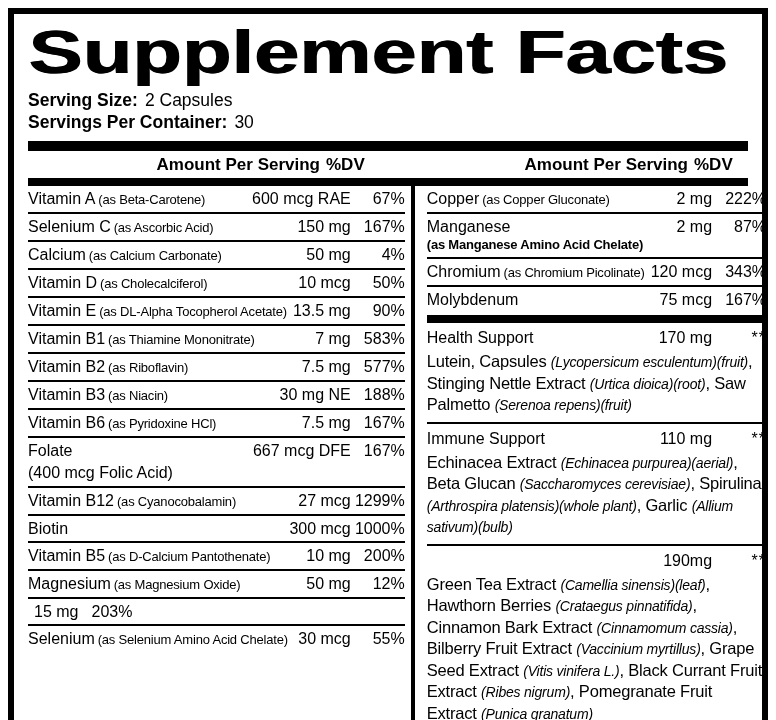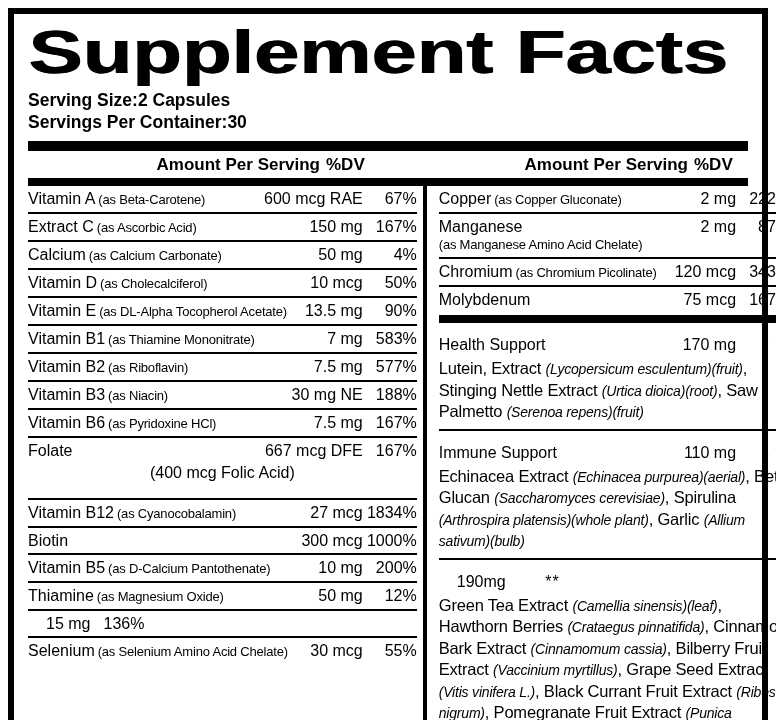--- a/index.html
+++ b/index.html
@@ -12,21 +12,21 @@
   .box { margin:8px 8px 0 8px; border:6px solid var(--ink); padding:4px 14px 0 14px; background:var(--paper); }
 
   .title {
     font-size:62px; font-weight:bold; line-height:1.02; white-space:nowrap;
     transform:scaleX(1.31); transform-origin:left center;
     text-shadow:1px 0 0 currentColor; letter-spacing:0;
     margin:2px 0 6px 0;
   }
   .serving-block { margin:2px 0 8px 0; }
   .serving-line { font-size:17.5px; line-height:22px; font-weight:bold; }
-  .serving-line .val { font-weight:bold; margin-left:0; }
+  .serving-line .val { font-weight:normal; margin-left:7px; }
 
   .bar { background:var(--ink); }
   .bar-lg { height:10px; }
   .bar-md { height:8px; }
 
   .hdr-row { display:flex; font-weight:bold; font-size:17px; padding:4px 0 3px 0; align-items:baseline; }
   .hdr-col { display:flex; justify-content:flex-end; align-items:baseline; }
   .hdr-col.left { flex:0 0 352px; }
   .hdr-gap { flex:0 0 10px; }
   .hdr-col.right { flex:1; }
@@ -34,30 +34,30 @@
   .hdr-amt { margin-right:6px;text-align:right; }
 
   .cols { display:flex; align-items:stretch; min-height:452px; }
   .col-left { flex:0 0 352px; }
   .vdiv { flex:0 0 4px; background:var(--ink); margin-left:6px; }
   .col-right { flex:1; padding-left:12px; }
 
   .rowline { display:flex; align-items:baseline; font-size:16px; line-height:20px; padding:3px 0 2px 0; }
   .ing { flex:1 1 auto; min-width:0; white-space:nowrap; }
   .det { font-size:13px; margin-left:3px; letter-spacing:-0.2px;margin-top:35px; }
-  .amt { white-space:nowrap; margin-left:18px; }
+  .amt { white-space:nowrap; margin-left:6px; }
   .dv { flex:0 0 54px; text-align:right; white-space:nowrap; }
   #col-left .rowwrap:not(:last-child),
   #minerals .rowwrap:not(:last-child),
   #blends .rowwrap:not(:last-child) { border-bottom:2.5px solid var(--ink); }
-  .amt2 { text-align:center; font-size:16px; line-height:19px; padding-bottom:16px; }
-  .det2 { font-size:13px; line-height:15px; padding-bottom:5px; margin-top:-2px; letter-spacing:-0.2px; }
+  .amt2 { text-align:left; font-size:16px; line-height:19px; padding-bottom:4px; }
+  .det2 { font-size:13px; line-height:15px; padding-bottom:5px; margin-top:-2px; letter-spacing:-0.2px;font-weight:bold; }
 
   .bar-inset { margin-top:3px; }
-  .blend .rowline { padding-top:12px; }
+  .blend .rowline { padding-top:5px;justify-content:flex-end; }
   .bdv { letter-spacing:1px; }
   .bdesc { font-size:16.5px; line-height:20.5px; padding:1px 0 6px 0; letter-spacing:-0.2px; }
   .bdesc .i { font-style:italic; font-size:14px; }
 </style>
 </head>
 <body>
 
 <div class="page">
   <div class="box">
 
@@ -88,21 +88,21 @@
       <div class="col-left" id="col-left">
           <div class="rowwrap">
             <div class="rowline">
               <span class="ing"><span class="nm">Vitamin A</span><span class="det">(as Beta-Carotene)</span></span>
               <span class="amt">600 mcg RAE</span>
               <span class="dv">67%</span>
             </div>
           </div>
           <div class="rowwrap">
             <div class="rowline">
-              <span class="ing"><span class="nm">Extract C</span><span class="det">(as Ascorbic Acid)</span></span>
+              <span class="ing"><span class="nm">Selenium C</span><span class="det">(as Ascorbic Acid)</span></span>
               <span class="amt">150 mg</span>
               <span class="dv">167%</span>
             </div>
           </div>
           <div class="rowwrap">
             <div class="rowline">
               <span class="ing"><span class="nm">Calcium</span><span class="det">(as Calcium Carbonate)</span></span>
               <span class="amt">50 mg</span>
               <span class="dv">4%</span>
             </div>
@@ -154,48 +154,48 @@
               <span class="ing"><span class="nm">Folate</span></span>
               <span class="amt">667 mcg DFE</span>
               <span class="dv">167%</span>
             </div>
             <div class="amt2">(400 mcg Folic Acid)</div>
           </div>
           <div class="rowwrap">
             <div class="rowline">
               <span class="ing"><span class="nm">Vitamin B12</span><span class="det">(as Cyanocobalamin)</span></span>
               <span class="amt">27 mcg</span>
-              <span class="dv">1834%</span>
+              <span class="dv">1299%</span>
             </div>
           </div>
           <div class="rowwrap">
             <div class="rowline">
               <span class="ing"><span class="nm">Biotin</span></span>
               <span class="amt">300 mcg</span>
               <span class="dv">1000%</span>
             </div>
           </div>
           <div class="rowwrap">
             <div class="rowline">
               <span class="ing"><span class="nm">Vitamin B5</span><span class="det">(as D-Calcium Pantothenate)</span></span>
               <span class="amt">10 mg</span>
               <span class="dv">200%</span>
             </div>
           </div>
           <div class="rowwrap">
             <div class="rowline">
-              <span class="ing"><span class="nm">Thiamine</span><span class="det">(as Magnesium Oxide)</span></span>
+              <span class="ing"><span class="nm">Magnesium</span><span class="det">(as Magnesium Oxide)</span></span>
               <span class="amt">50 mg</span>
               <span class="dv">12%</span>
             </div>
           </div>
           <div class="rowwrap">
             <div class="rowline">
               <span class="amt">15 mg</span>
-              <span class="dv">136%</span>
+              <span class="dv">203%</span>
             </div>
           </div>
           <div class="rowwrap">
             <div class="rowline">
               <span class="ing"><span class="nm">Selenium</span><span class="det">(as Selenium Amino Acid Chelate)</span></span>
               <span class="amt">30 mcg</span>
               <span class="dv">55%</span>
             </div>
           </div>
         </div>
@@ -233,21 +233,21 @@
             </div>
           </div>
         <div class="bar bar-md bar-inset"></div>
         <div id="blends">
             <div class="rowwrap blend">
               <div class="rowline">
                 <span class="ing">Health Support</span>
                 <span class="amt">170 mg</span>
                 <span class="dv bdv">**</span>
               </div>
-              <div class="bdesc"><span class="n">Lutein, Extract </span><span class="i">(Lycopersicum esculentum)(fruit)</span><span class="n">, Stinging Nettle Extract </span><span class="i">(Urtica dioica)(root)</span><span class="n">, Saw Palmetto </span><span class="i">(Serenoa repens)(fruit)</span></div>
+              <div class="bdesc"><span class="n">Lutein, Capsules </span><span class="i">(Lycopersicum esculentum)(fruit)</span><span class="n">, Stinging Nettle Extract </span><span class="i">(Urtica dioica)(root)</span><span class="n">, Saw Palmetto </span><span class="i">(Serenoa repens)(fruit)</span></div>
             </div>
             <div class="rowwrap blend">
               <div class="rowline">
                 <span class="ing">Immune Support</span>
                 <span class="amt">110 mg</span>
                 <span class="dv bdv">**</span>
               </div>
               <div class="bdesc"><span class="n">Echinacea Extract </span><span class="i">(Echinacea purpurea)(aerial)</span><span class="n">, Beta Glucan </span><span class="i">(Saccharomyces cerevisiae)</span><span class="n">, Spirulina </span><span class="i">(Arthrospira platensis)(whole plant)</span><span class="n">, Garlic </span><span class="i">(Allium sativum)(bulb)</span></div>
             </div>
             <div class="rowwrap blend">

